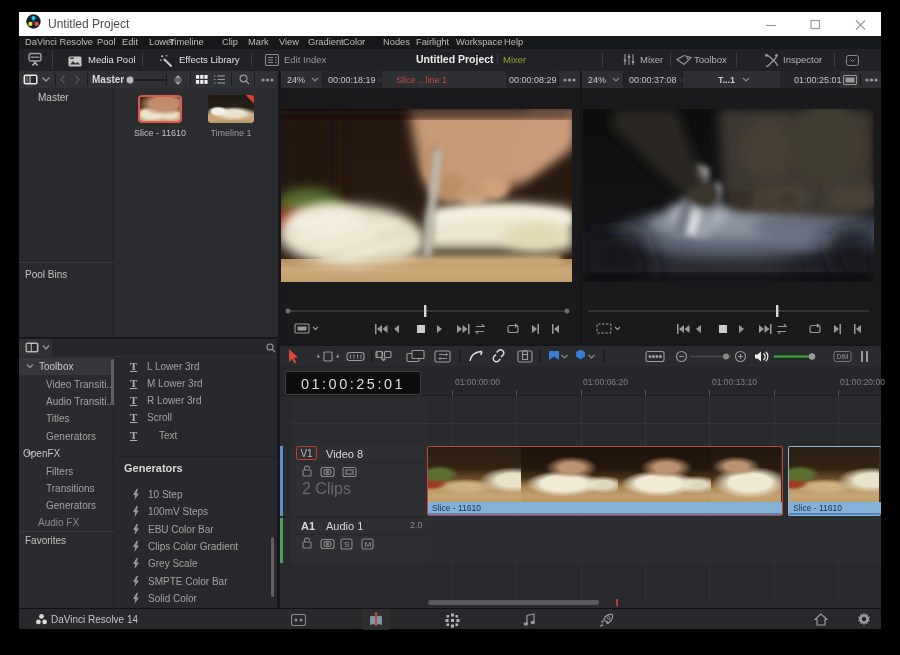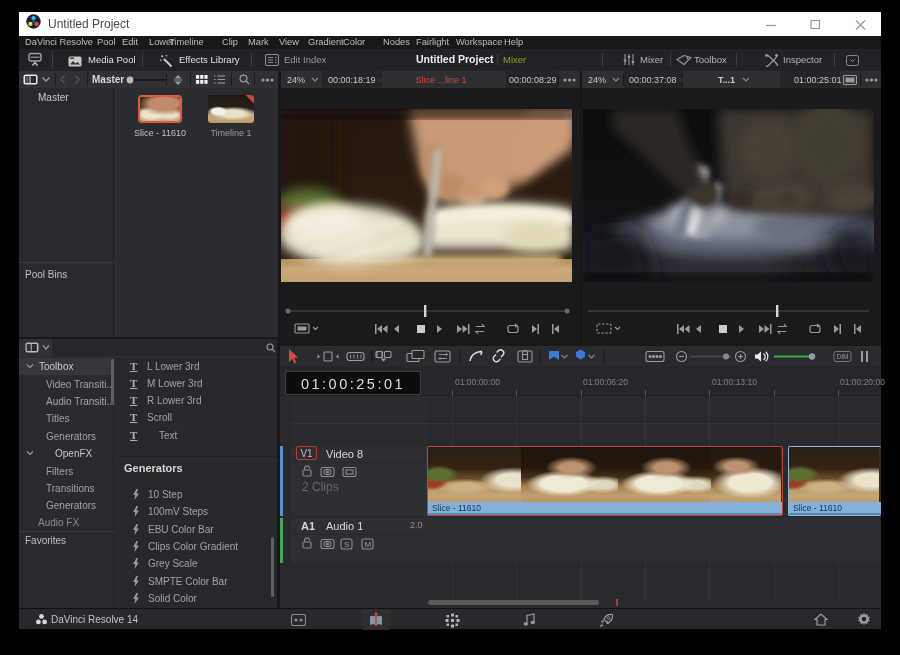--- a/index.html
+++ b/index.html
@@ -230,21 +230,21 @@
       <div class="ab" style="left:42px;top:0;width:59px;height:17px;background:#242528"></div>
       <div class="ab" style="left:225px;top:0;width:52px;height:17px;background:#242528"></div>
       <span class="vtc" style="left:6px">24%</span>
       <svg class="ab" style="left:30px;top:6px" width="8" height="6" viewBox="0 0 8 6">
           <path d="M1 1l3 3 3-3" fill="none" stroke="#8a8a8a" stroke-width="1.2"></path>
         </svg>
       <div class="sep1" style="left:41px;top:2px;height:13px;background:#1a1a1a"></div>
       <span class="vtc" style="left:47px">00:00:18:19</span>
       <div class="sep1" style="left:100px;top:2px;height:13px;background:#1a1a1a"></div>
       <span class="vtc" style="left:97px;color:#5a5a5a;font-size:8px">○</span>
-      <span class="vtc" style="left:115px;width:90px;text-align:center;color:#cd4b3e">Slice ...line 1</span>
+      <span class="vtc" style="left:115px;width:90px;text-align:left;color:#cd4b3e">Slice ...line 1</span>
       <span class="vtc" style="left:228px">00:00:08:29</span>
       <div class="sep1" style="left:277px;top:2px;height:13px;background:#1a1a1a"></div>
       <svg class="ab" style="left:282px;top:7px" width="13" height="4" viewBox="0 0 13 4">
           <circle cx="2" cy="2" r="1.6" fill="#9a9a9a"></circle>
           <circle cx="6.5" cy="2" r="1.6" fill="#9a9a9a"></circle>
           <circle cx="11" cy="2" r="1.6" fill="#9a9a9a"></circle>
         </svg>
     </div>
     <div class="ab" style="left:0;top:38px;width:291px;height:173px;overflow:hidden;background:#1c130c">
 <svg width="291" height="173" viewBox="0 0 291 173">
@@ -450,21 +450,21 @@
         <path d="M1 2.5l3 3 3-3" fill="none" stroke="#9a9a9a" stroke-width="1.2"></path>
       </svg>
     <span class="fxt" style="left:20px;top:22px;color:#c8c8c8">Toolbox</span>
     <span class="fxt" style="left:27px;top:40px">Video Transiti...</span>
     <span class="fxt" style="left:27px;top:57px">Audio Transiti...</span>
     <span class="fxt" style="left:27px;top:74px">Titles</span>
     <span class="fxt" style="left:27px;top:92px">Generators</span>
     <svg class="ab" style="left:7px;top:110px" width="8" height="8" viewBox="0 0 8 8">
         <path d="M1 2.5l3 3 3-3" fill="none" stroke="#9a9a9a" stroke-width="1.2"></path>
       </svg>
-    <span class="fxt" style="left:36px;top:109px;color:#c8c8c8">OpenFX</span>
+    <span class="fxt" style="left:4px;top:109px;color:#c8c8c8">OpenFX</span>
     <span class="fxt" style="left:27px;top:127px">Filters</span>
     <span class="fxt" style="left:27px;top:144px">Transitions</span>
     <span class="fxt" style="left:27px;top:161px">Generators</span>
     <span class="fxt" style="left:19px;top:178px;color:#8a8a8a">Audio FX</span>
     <div class="ab" style="left:0;top:192px;width:95px;height:1px;background:#383a3e"></div>
     <span class="fxt" style="left:6px;top:196px;color:#c0c0c0">Favorites</span>
     <div class="ab" style="left:92px;top:20px;width:3px;height:45px;background:#606064;border-radius:2px"></div>
     <span class="Ticn" style="left:111px;top:21px">T</span>
       <span class="fxt" style="left:128px;top:22px">L Lower 3rd</span>
     <span class="Ticn" style="left:111px;top:38px">T</span>
@@ -602,21 +602,21 @@
       <g fill="none" stroke="#8a8a8a" stroke-width="1.1">
         <rect x="1" y="5" width="8" height="6" rx="1"></rect>
           <path d="M2.5 5V3.5a2.5 2.5 0 0 1 5 0"></path>
         <rect x="19" y="2.5" width="13" height="9" rx="2"></rect>
           <ellipse cx="25.5" cy="7" rx="3.5" ry="2.6"></ellipse>
           <circle cx="25.5" cy="7" r="1" fill="#8a8a8a"></circle>
         <rect x="41" y="2.5" width="13" height="9" rx="2"></rect>
           <rect x="44" y="5" width="7" height="4"></rect>
       </g>
     </svg>
-    <span class="ab" style="left:22px;top:134px;font-size:12px;color:#686868">2 Clips</span>
+    <span class="ab" style="left:22px;top:134px;font-size:16px;color:#686868">2 Clips</span>
     <div class="ab" style="left:11px;top:172px;width:137px;height:45px;background:#2e2f33"></div>
     <span class="ab" style="left:21px;top:174px;font-size:11px;font-weight:bold;color:#d8d8d8">A1</span>
     <span class="ab" style="left:46px;top:174px;font-size:11px;color:#d8d8d8">Audio 1</span>
     <span class="ab" style="left:130px;top:174px;font-size:9px;color:#8a8a8a">2.0</span>
     <div class="ab" style="left:11px;top:188px;width:137px;height:1px;background:#26272a"></div>
     <svg class="ab" style="left:22px;top:191px" width="115" height="13" viewBox="0 0 115 13">
       <g fill="none" stroke="#8a8a8a" stroke-width="1.1">
         <rect x="1" y="5" width="8" height="6" rx="1"></rect>
           <path d="M2.5 5V3.5a2.5 2.5 0 0 1 5 0"></path>
         <rect x="19" y="2.5" width="13" height="9" rx="2"></rect>

